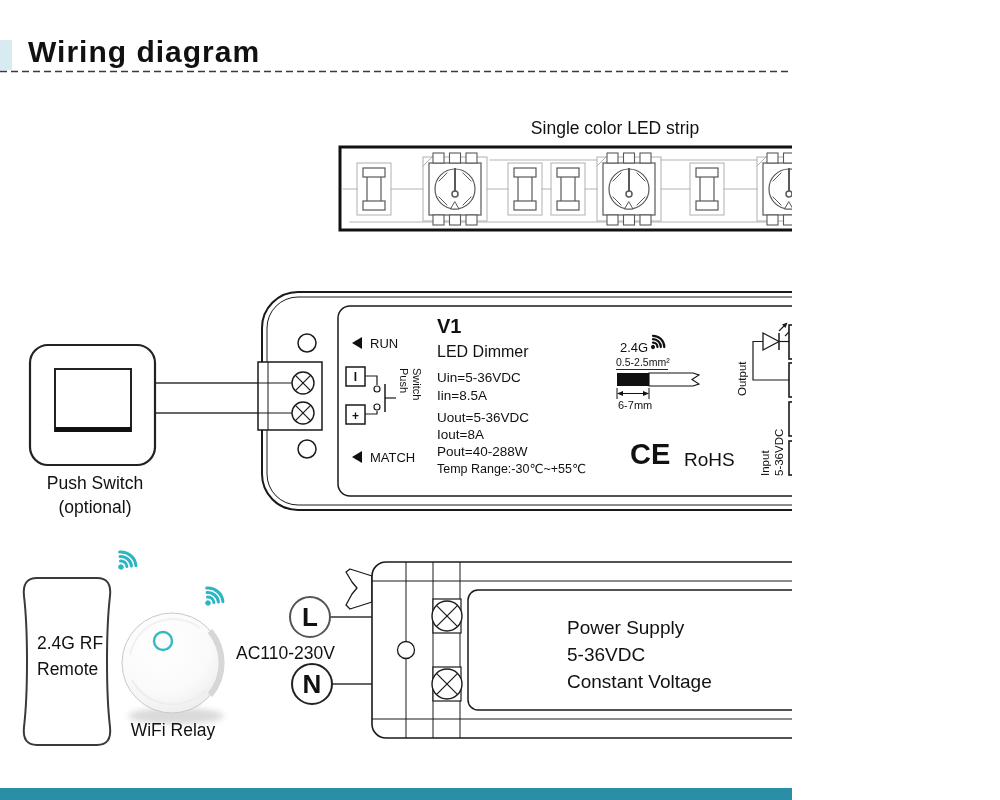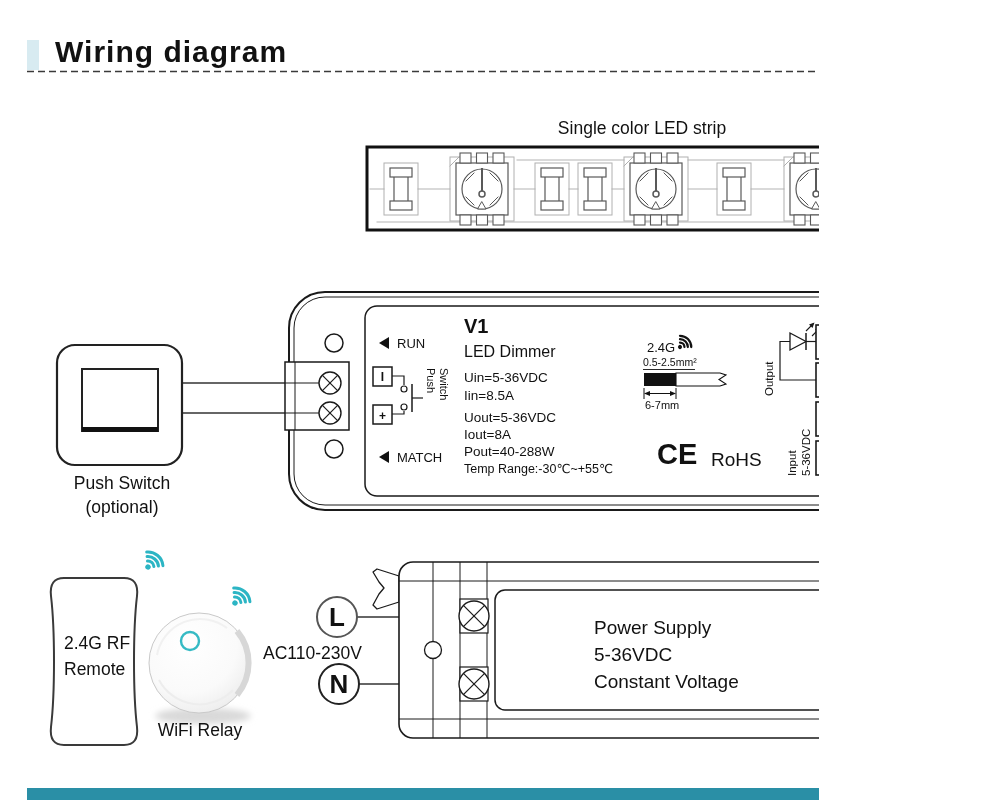--- a/index.html
+++ b/index.html
@@ -1,16 +1,16 @@
 <!DOCTYPE html>
 <html><head>
 <meta charset="utf-8">
 <style>
   html,body{margin:0;padding:0;background:#fff;}
-  .stage{position:relative;width:792px;height:800px;background:#fff;overflow:hidden;padding-left:27px;}
+  .stage{position:relative;width:792px;height:800px;background:#fff;overflow:hidden;}
   svg text{font-family:"Liberation Sans","DejaVu Sans",sans-serif;fill:#111;}
   .t-title{font-size:30px;font-weight:bold;letter-spacing:1px;}
   .t-striplabel{font-size:17.5px;}
   .t-pad{font-size:38px;font-weight:bold;}
   .t-run{font-size:13px;}
   .t-model{font-size:20px;font-weight:bold;}
   .t-name{font-size:16px;}
   .t-spec{font-size:13.5px;}
   .t-temp{font-size:12.5px;}
   .t-rf{font-size:13px;}

